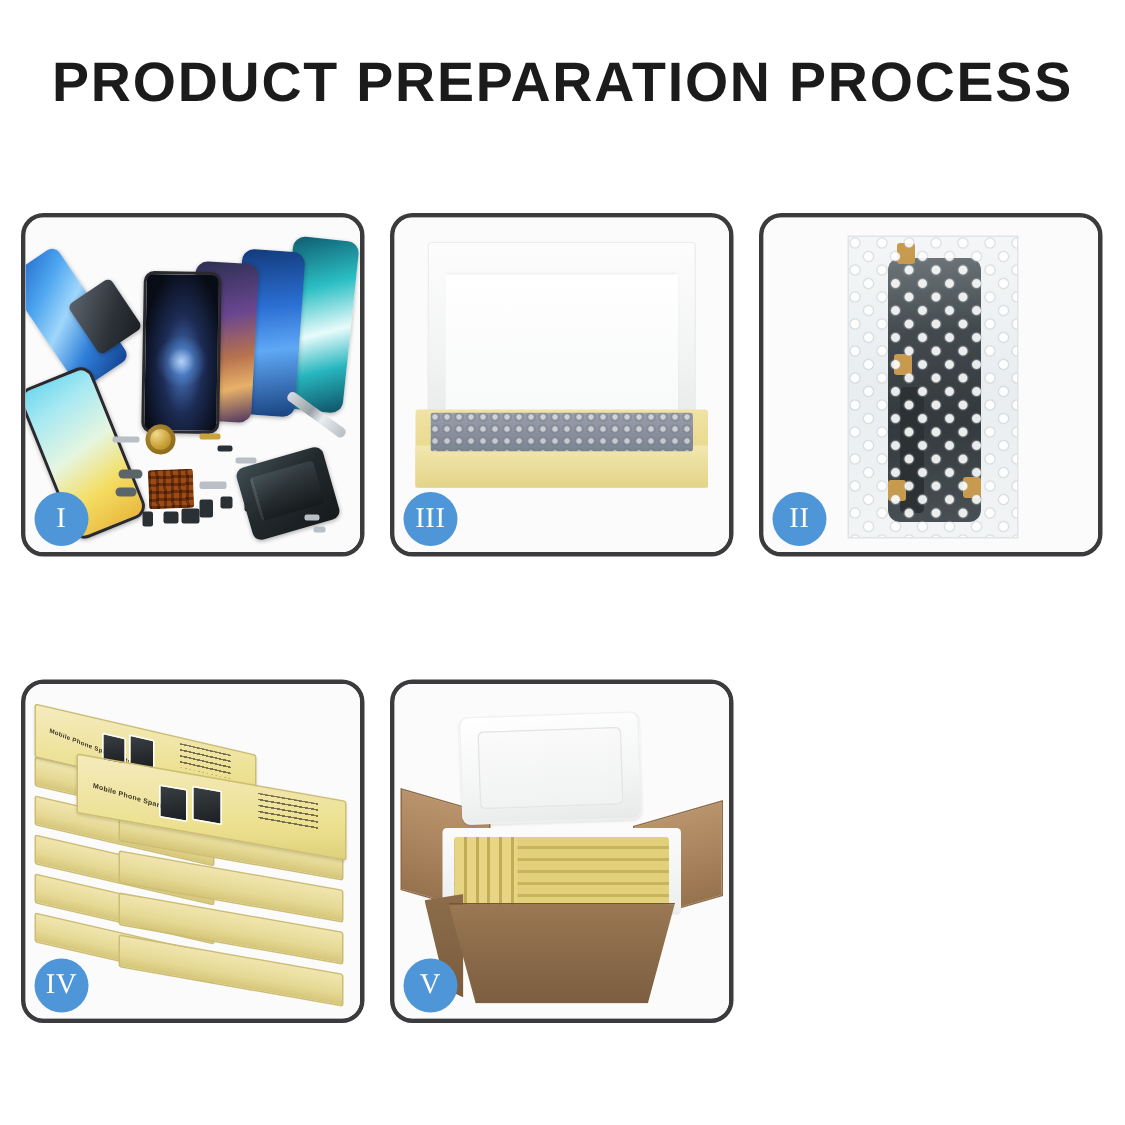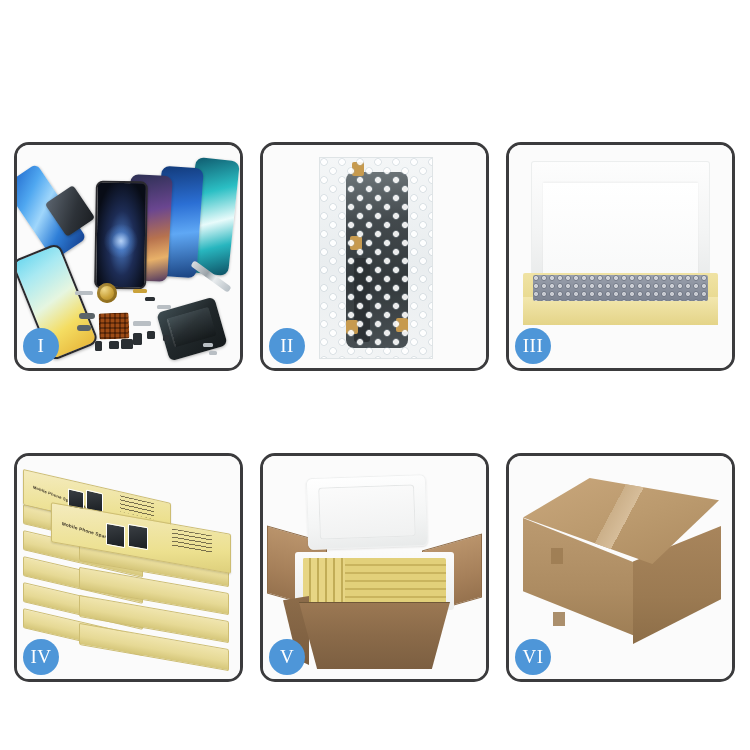--- a/index.html
+++ b/index.html
@@ -364,20 +364,21 @@
   .p6 .seam {
     position:absolute;
     background: #9c7b52;
     opacity:.85;
   }
 </style>
 </head>
 <body>
 
 <div class="header">
+  <div class="title">PRODUCT PREPARATION PROCESS</div>
 </div>
 
 <div class="grid">
 
   <div class="panel p1">
     <div class="stage">
       <div class="phone ph-teal"></div>
       <div class="phone ph-blue2"></div>
       <div class="phone ph-purple"></div>
       <div class="phone ph-dark"></div>
@@ -400,45 +401,45 @@
       <div class="bit" style="left:116px;top:188px;width:9px;height:12px;"></div>
       <div class="bit" style="left:130px;top:186px;width:8px;height:8px;"></div>
       <div class="bit lt" style="left:140px;top:160px;width:14px;height:4px;"></div>
       <div class="bit" style="left:146px;top:190px;width:6px;height:6px;"></div>
       <div class="bit lt" style="left:186px;top:198px;width:10px;height:4px;"></div>
       <div class="bit lt" style="left:192px;top:206px;width:8px;height:4px;"></div>
     </div>
     <div class="badge">I</div>
   </div>
 
+  <div class="panel p3">
+    <div class="stage">
+      <div class="lid"></div>
+      <div class="tray">
+        <div class="tray-face"></div>
+      </div>
+      <div class="wrap"></div>
+    </div>
+    <div class="badge">III</div>
+  </div>
+
   <div class="panel p2">
     <div class="stage">
       <div class="bag">
         <div class="part"></div>
         <div class="tab" style="left:32px;top:4px;"></div>
         <div class="tab" style="left:30px;top:78px;"></div>
         <div class="tab" style="left:26px;top:162px;"></div>
         <div class="tab" style="left:76px;top:160px;"></div>
         <div class="bubbles"></div>
       </div>
     </div>
     <div class="badge">II</div>
   </div>
 
-  <div class="panel p3">
-    <div class="stage">
-      <div class="lid"></div>
-      <div class="tray">
-        <div class="tray-face"></div>
-      </div>
-      <div class="wrap"></div>
-    </div>
-    <div class="badge">III</div>
-  </div>
-
   <div class="panel p4">
     <div class="stage">
       <div class="stack">
 
         <div class="slab" style="left:6px;  top:62px;  width:118px; height:18px; transform:skewY(13deg);"></div>
         <div class="slab" style="left:6px;  top:88px;  width:118px; height:18px; transform:skewY(13deg);"></div>
         <div class="slab" style="left:6px;  top:114px; width:118px; height:18px; transform:skewY(13deg);"></div>
         <div class="slab" style="left:6px;  top:140px; width:118px; height:18px; transform:skewY(13deg);"></div>
         <div class="slab" style="left:6px;  top:166px; width:118px; height:18px; transform:skewY(13deg);"></div>
 
@@ -472,25 +473,14 @@
       <div class="foaminner"></div>
       <div class="prod"></div>
       <div class="prod2"></div>
       <div class="sideL"></div>
       <div class="front"></div>
       <div class="foamlid"></div>
     </div>
     <div class="badge">V</div>
   </div>
 
-  <div class="panel p6">
-    <div class="stage">
-      <div class="faceL"></div>
-      <div class="faceR"></div>
-      <div class="top"></div>
-      <div class="tape"></div>
-      <div class="seam" style="left:42px; top:92px; width:12px; height:16px;"></div>
-      <div class="seam" style="left:44px; top:156px; width:12px; height:14px;"></div>
-    </div>
-    <div class="badge">VI</div>
-  </div>
 
 </div>
 
 </body></html>

